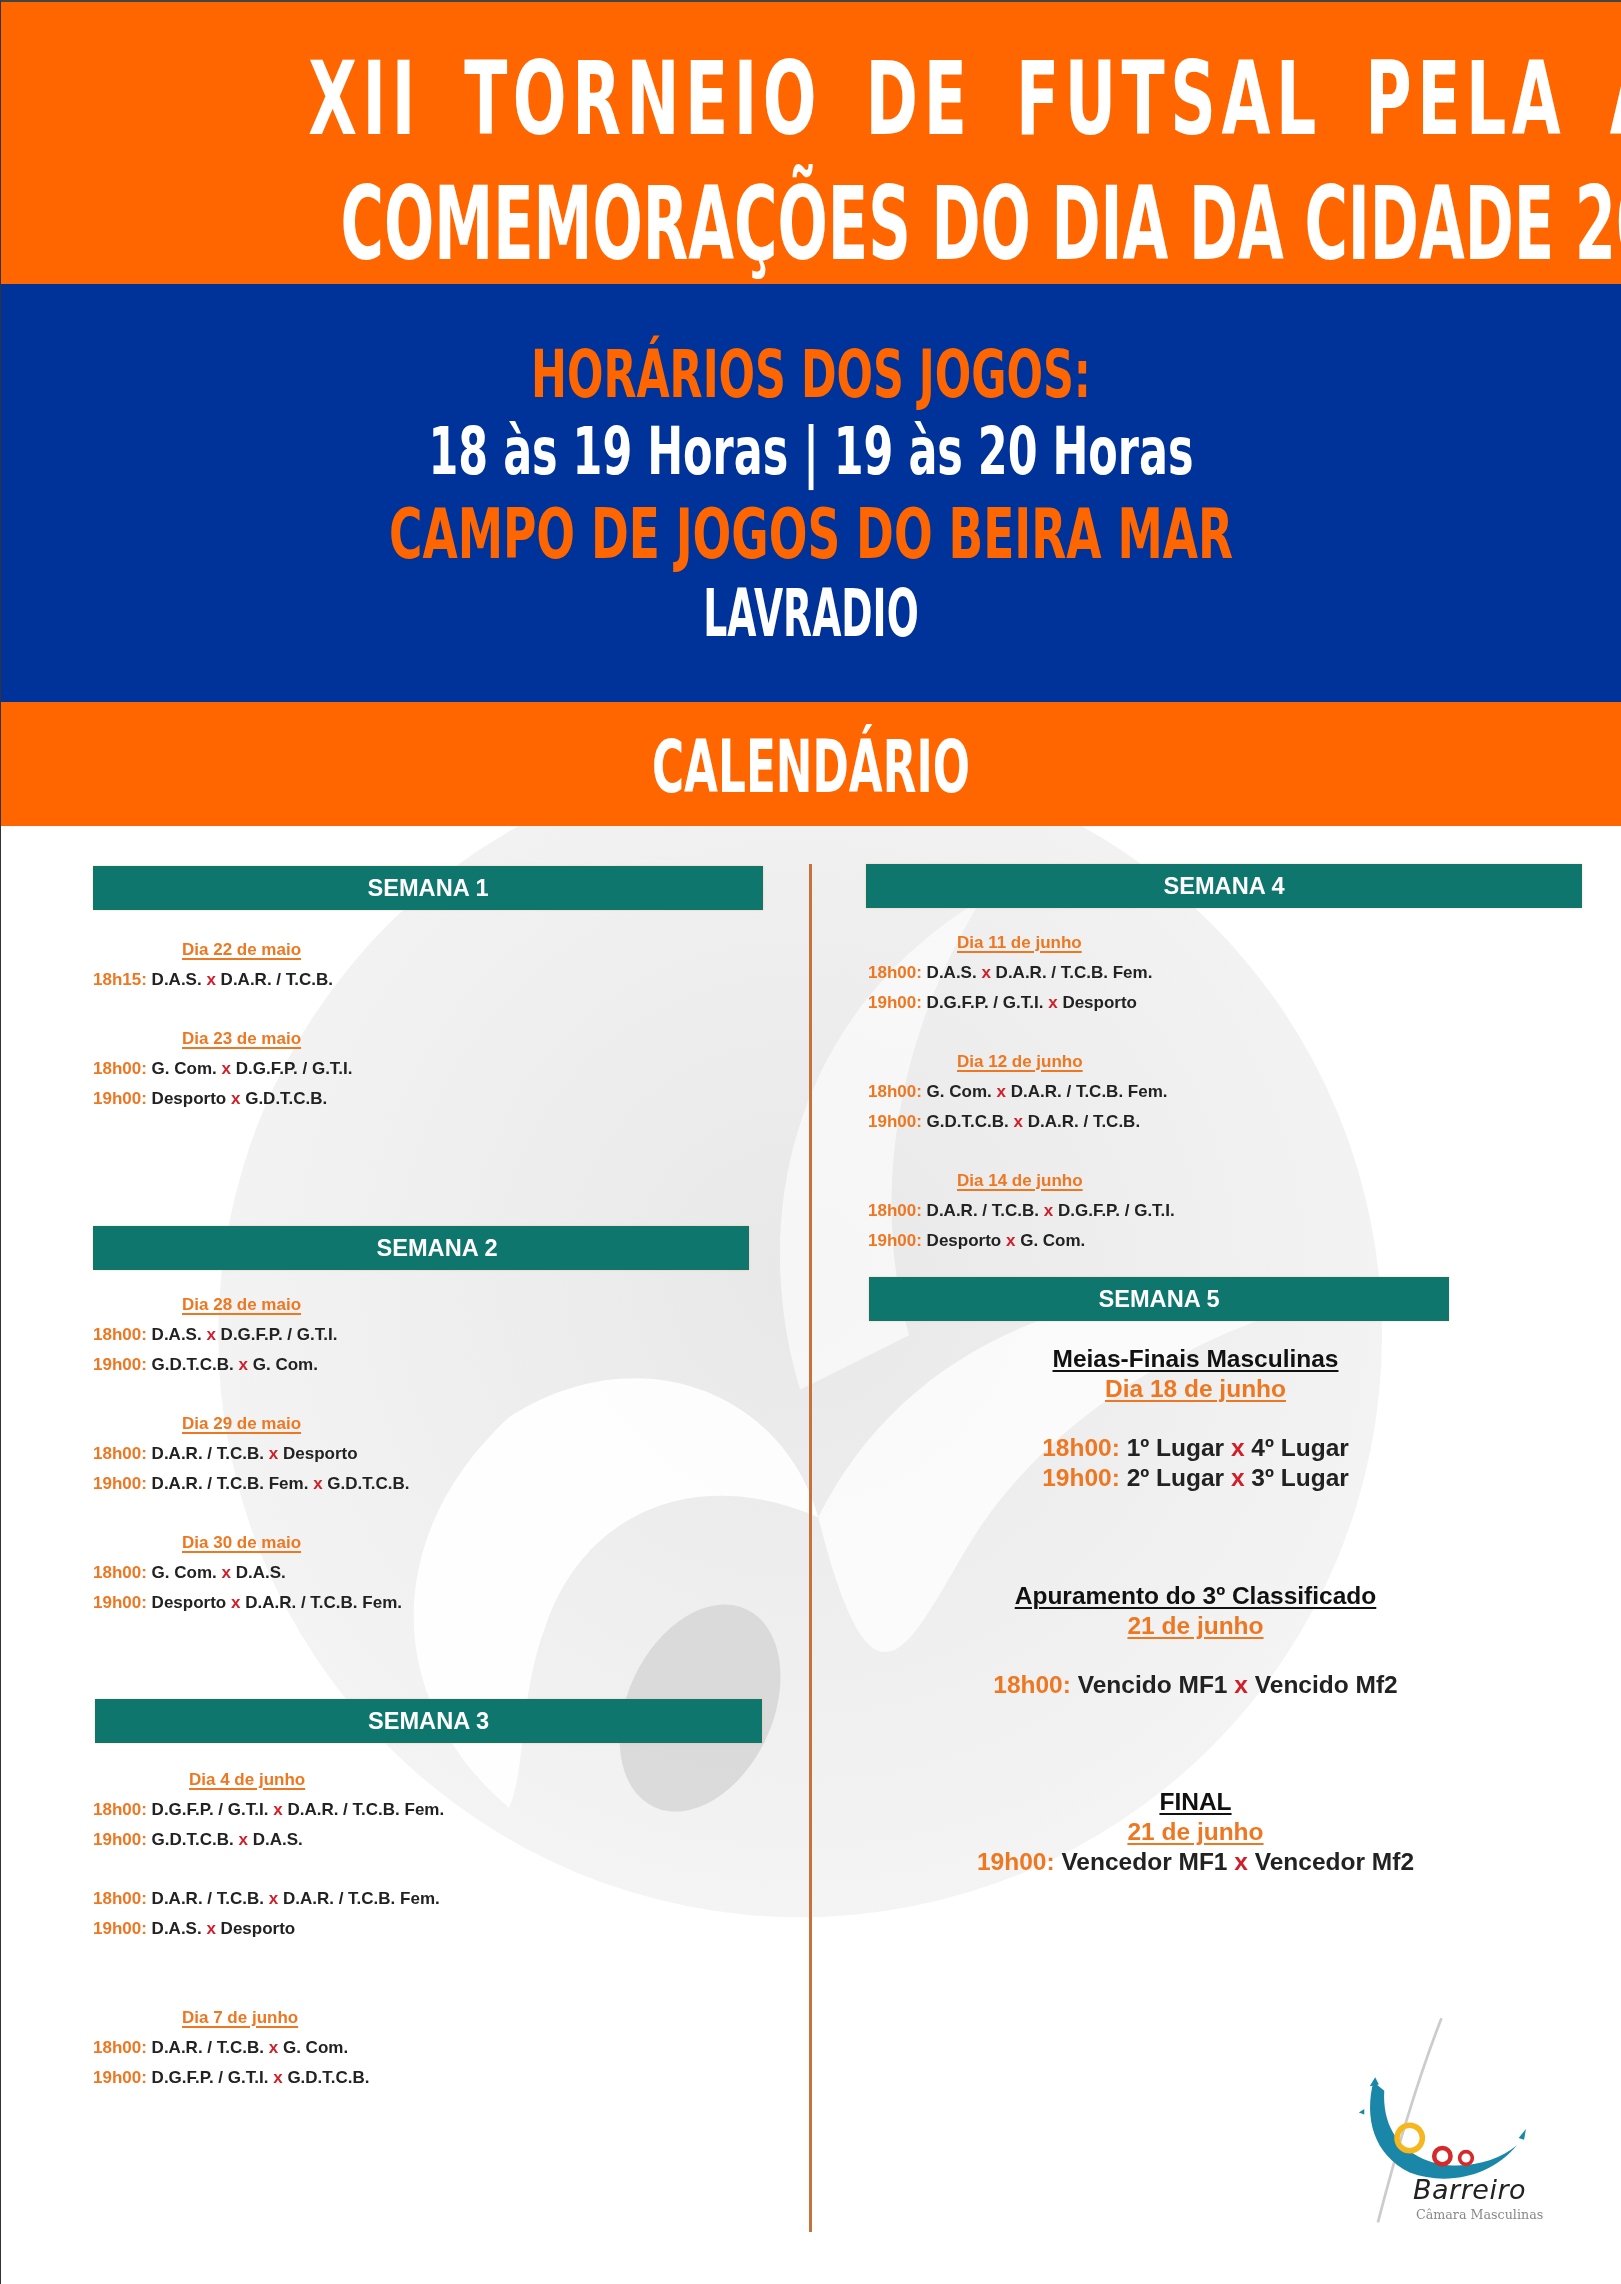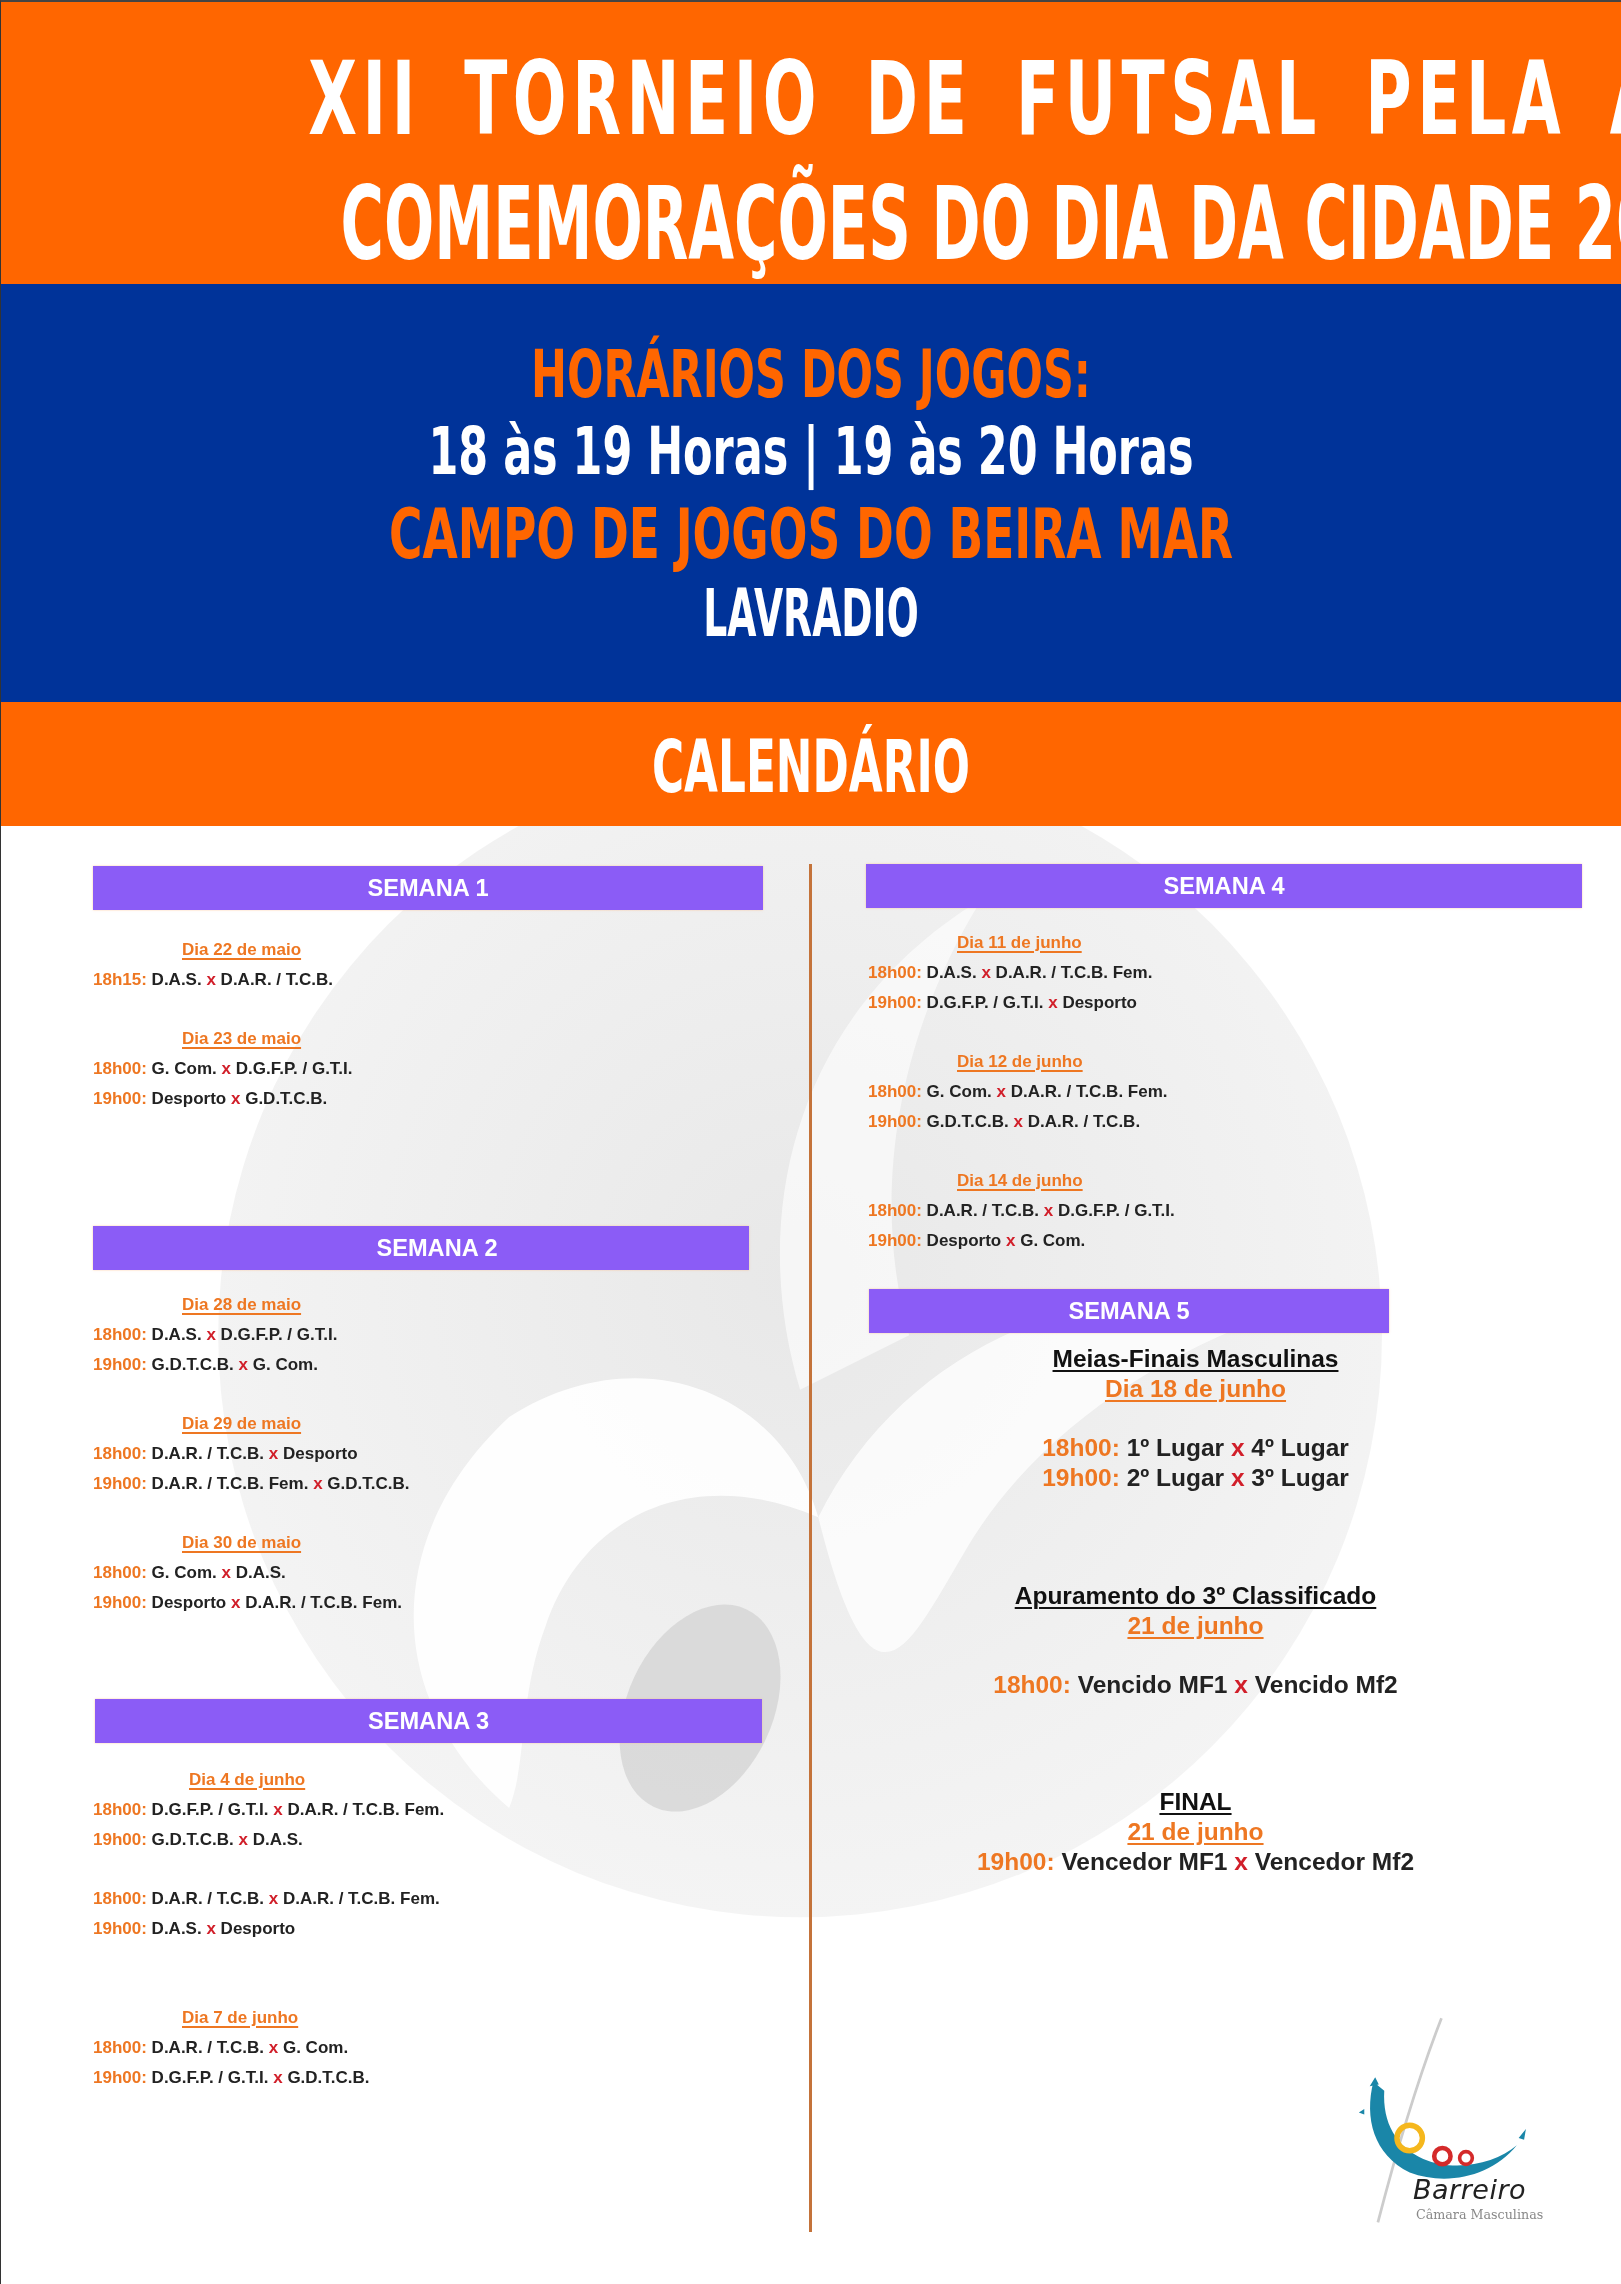--- a/index.html
+++ b/index.html
@@ -20,21 +20,21 @@
   .hor-times { position: absolute; left: 0; width: 1622px; top: 415px; font-size: 65px; line-height: 73px; color: #ffffff; transform: scaleX(0.66); }
   .venue { position: absolute; left: 0; width: 1622px; top: 496px; font-size: 69px; line-height: 76px; color: #ff6600; transform: scaleX(0.66); }
   .place { position: absolute; left: 0; width: 1622px; top: 576px; font-size: 65px; line-height: 75px; color: #ffffff; transform: scaleX(0.58); }
   .cal-title { position: absolute; left: 0; width: 1622px; top: 726px; font-size: 73px; line-height: 82px; color: #ffffff; transform: scaleX(0.6); }
 
   
   .watermark { position: absolute; left: 0; top: 826px; width: 1622px; height: 1455px; z-index: 1; pointer-events: none; }
 
   .divider { position: absolute; left: 809px; top: 864px; width: 2.7px; height: 1368px; background: #c4733a; z-index: 3; }
 
-  .week-bar { position: absolute; height: 44px; background: #8b5cf6; color: #ffffff; font-weight: bold; font-size: 23.6px; line-height: 44px; text-align: center; z-index: 3; box-shadow: 0 0 1.8px rgba(255,180,120,0.7); }
+  .week-bar { position: absolute; height: 44px; background: #0f766e; color: #ffffff; font-weight: bold; font-size: 23.6px; line-height: 44px; text-align: center; z-index: 3; box-shadow: 0 0 1.8px rgba(255,180,120,0.7); }
 
   .block { position: absolute; z-index: 4; font-size: 17px; line-height: 30px; font-weight: bold; color: #222222; }
   .day { color: #ee7722; text-decoration: underline; text-decoration-thickness: 1.8px; text-underline-offset: 2.7px; padding-left: 89px; display: block; }
   .row { display: block; white-space: nowrap; }
   .time { color: #ee7722; }
   .vs { color: #d11f2a; }
   .gap { height: 29px; }
 
   .center-block { position: absolute; z-index: 4; left: 868px; width: 655px; text-align: center; font-size: 24.5px; line-height: 30px; font-weight: bold; color: #222222; }
   .ctitle { color: #111111; text-decoration: underline; text-decoration-thickness: 1.8px; text-underline-offset: 2.7px; display: block; }
@@ -125,21 +125,21 @@
   <div class="gap"></div>
   <span class="day">Dia 12 de junho</span>
   <span class="row"><span class="time">18h00:</span> <span>G. Com.</span> <span class="vs">x</span> <span>D.A.R. / T.C.B. Fem.</span></span>
   <span class="row"><span class="time">19h00:</span> <span>G.D.T.C.B.</span> <span class="vs">x</span> <span>D.A.R. / T.C.B.</span></span>
   <div class="gap"></div>
   <span class="day">Dia 14 de junho</span>
   <span class="row"><span class="time">18h00:</span> <span>D.A.R. / T.C.B.</span> <span class="vs">x</span> <span>D.G.F.P. / G.T.I.</span></span>
   <span class="row"><span class="time">19h00:</span> <span>Desporto</span> <span class="vs">x</span> <span>G. Com.</span></span>
 </div>
 
-<div class="week-bar" style="left:869px; top:1277px; width:520px;margin-top:12px;">SEMANA 5</div>
+<div class="week-bar" style="left:869px; top:1277px; width:580px;">SEMANA 5</div>
 
 <div class="center-block" style="top:1344px;">
   <span class="ctitle">Meias-Finais Masculinas</span>
   <span class="cday">Dia 18 de junho</span>
   <div class="gap"></div>
   <span class="row"><span class="time">18h00:</span> <span>1º Lugar</span> <span class="vs">x</span> <span>4º Lugar</span></span>
   <span class="row"><span class="time">19h00:</span> <span>2º Lugar</span> <span class="vs">x</span> <span>3º Lugar</span></span>
 </div>
 
 <div class="center-block" style="top:1581px;">

